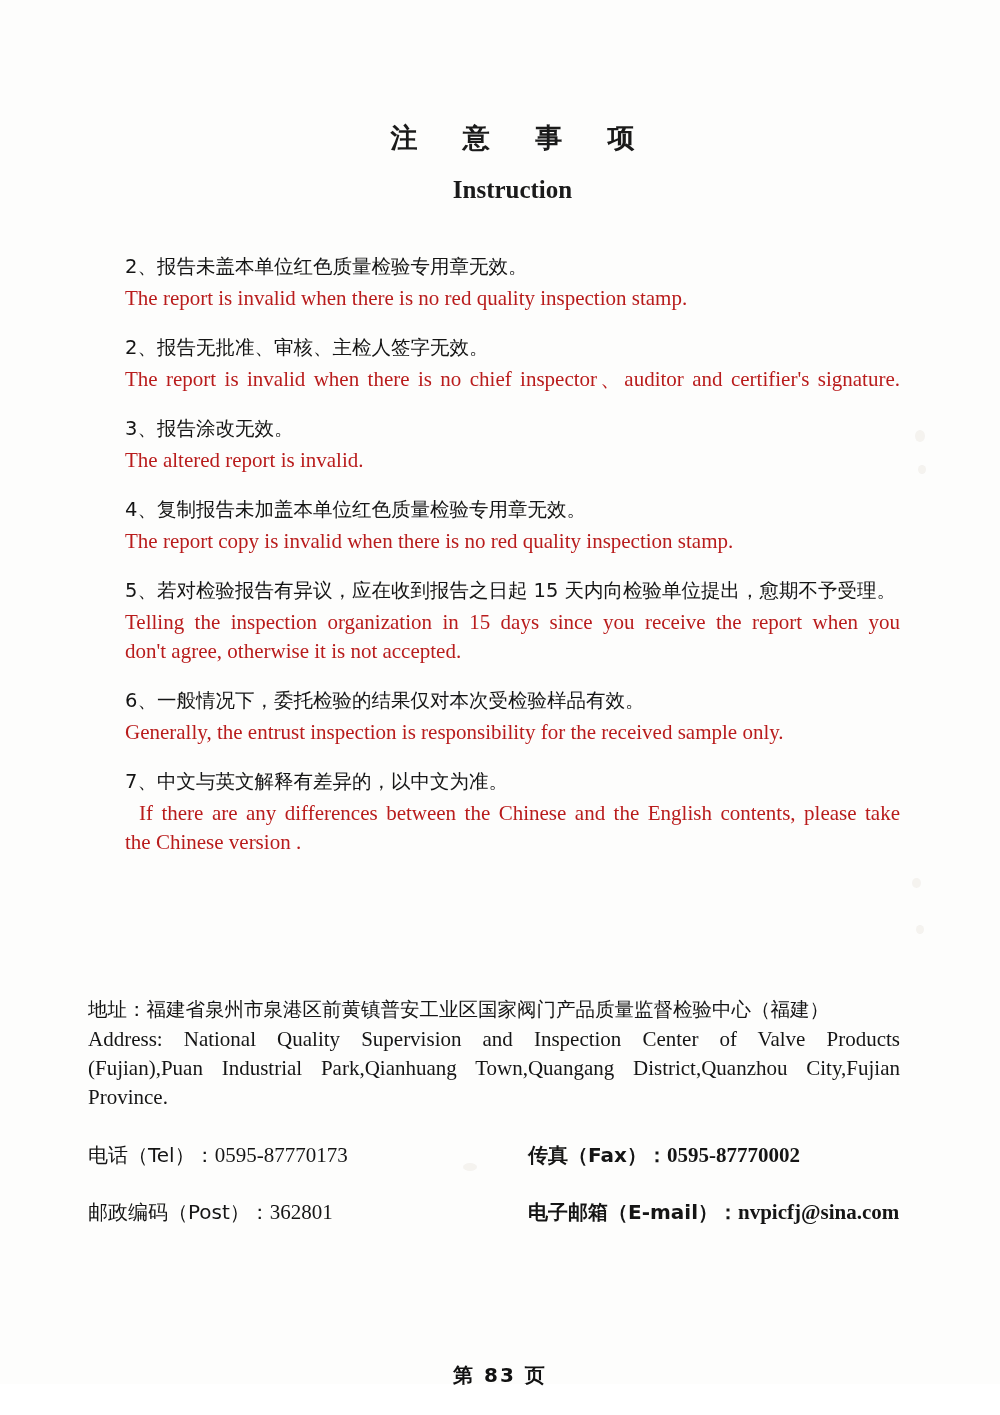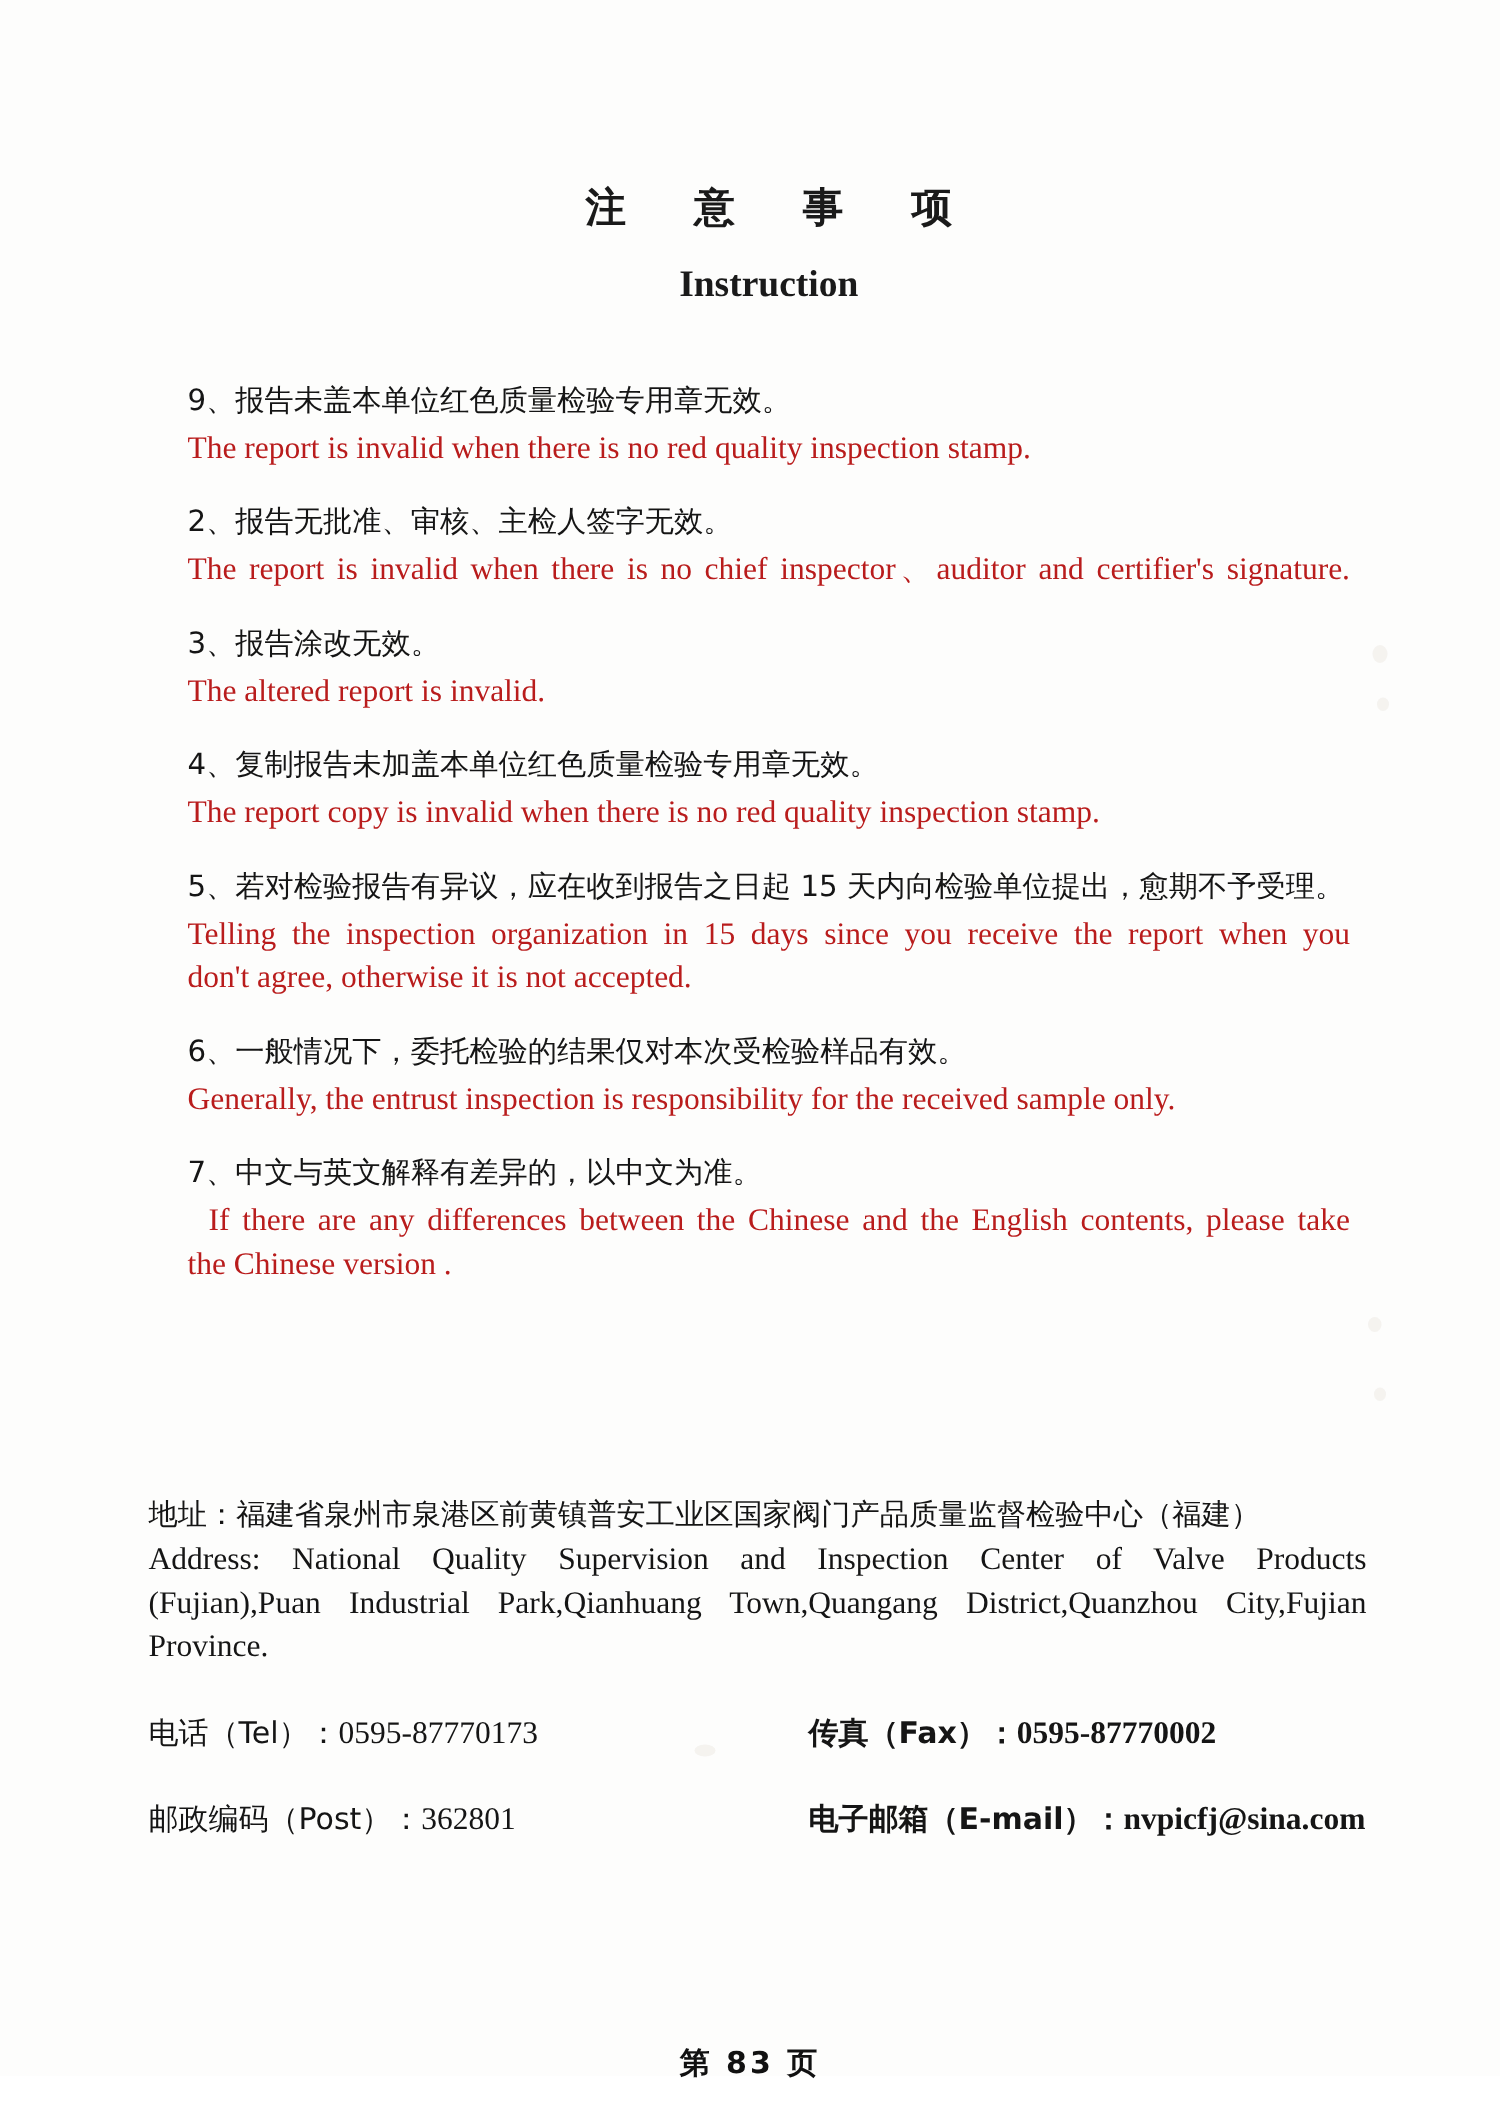--- a/index.html
+++ b/index.html
@@ -66,21 +66,21 @@
   }
   .item .en.justify-full {
     text-align: justify;
     text-align-last: justify;
   }
   .item .en.indent {
     text-indent: 14px;
   }
   .footer {
     position: absolute;
-    left: 99px;
+    left: 88px;
     top: 995px;
     width: 812px;
   }
   .addr-cn {
     font-family: "DejaVu Sans", sans-serif;
     font-size: 19.5px;
     line-height: 30px;
     color: #151515;
     margin: 0;
   }
@@ -141,21 +141,21 @@
   <div class="smudge" style="left:912px; top:878px; width:9px; height:10px;"></div>
   <div class="smudge" style="left:916px; top:925px; width:8px; height:9px;"></div>
   <div class="smudge" style="left:463px; top:1163px; width:14px; height:8px;"></div>
 
   <div class="content">
 
     <h1 class="title-cn">注 意 事 项</h1>
     <h2 class="title-en">Instruction</h2>
 
     <div class="item">
-      <p class="cn">9、报告未盖本单位红色质量检验专用章无效。</p>
+      <p class="cn">2、报告未盖本单位红色质量检验专用章无效。</p>
       <p class="en">The report is invalid when there is no red quality inspection stamp.</p>
     </div>
 
     <div class="item">
       <p class="cn">2、报告无批准、审核、主检人签字无效。</p>
       <p class="en justify-full">The report is invalid when there is no chief inspector、auditor and certifier's  signature.</p>
     </div>
 
     <div class="item">
       <p class="cn">3、报告涂改无效。</p>

